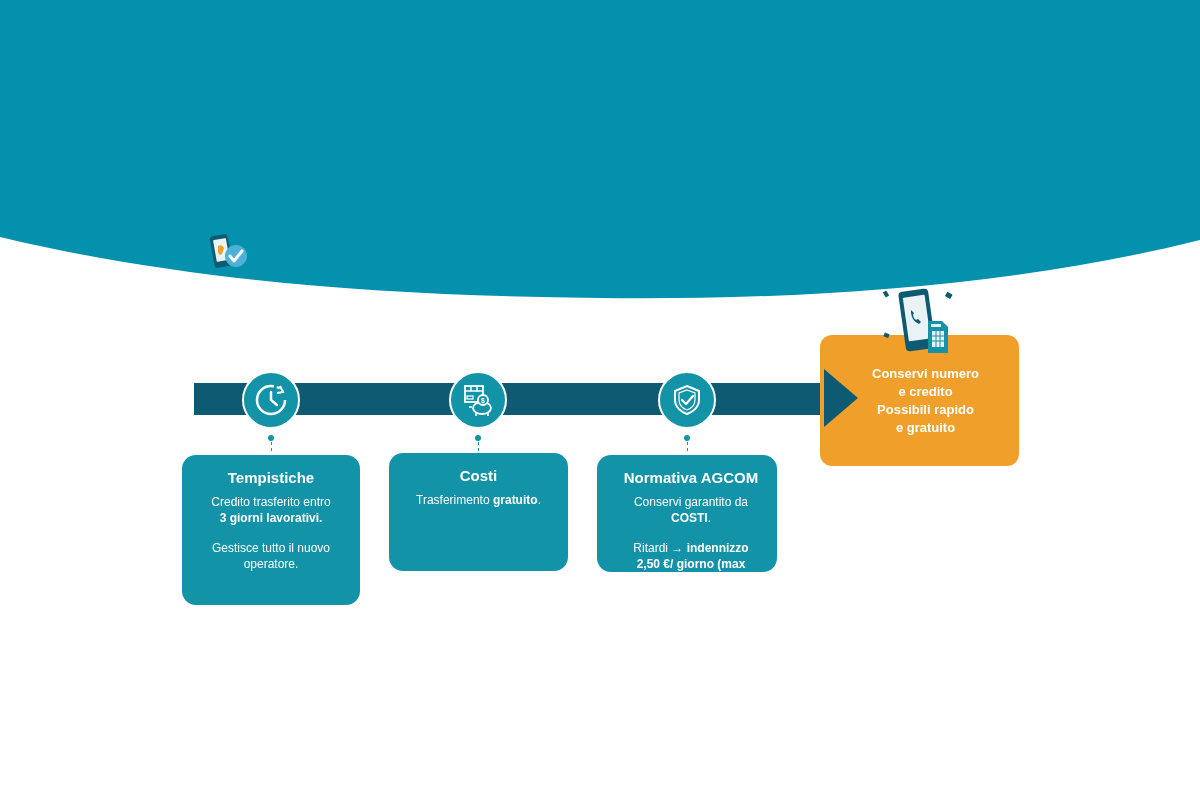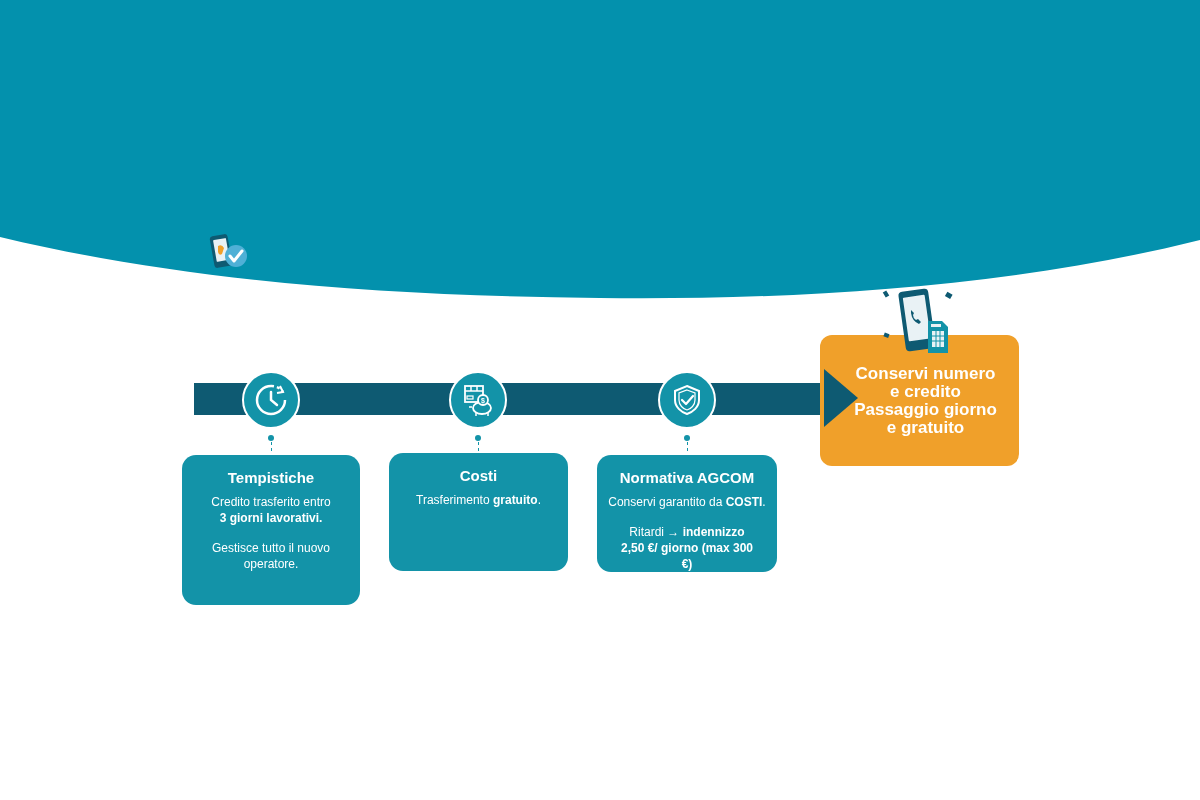--- a/index.html
+++ b/index.html
@@ -9,21 +9,21 @@
   .title-icon { width:44px; height:42px; position:relative; }
   .title-text { color:#ffffff; font-weight:bold; font-size:25px; margin-left:6px; letter-spacing:0px; white-space:nowrap; }
   .arrow-svg { position:absolute; left:0; top:0; width:1200px; height:800px; pointer-events:none; }
   .step-circle { position:absolute; width:58px; height:58px; border-radius:50%; background:#1393A8; border:2px solid #ffffff; box-sizing:border-box; display:flex; align-items:center; justify-content:center; }
   .connector-dot { position:absolute; width:6px; height:6px; border-radius:50%; background:#1393A8; }
   .connector-line { position:absolute; width:1px; height:9px; border-left:1px dashed #1393A8; }
   .card { position:absolute; background:#1393A8; border-radius:14px; color:#ffffff; text-align:center; box-sizing:border-box; padding:14px 8px 10px; }
   .card-title { font-weight:bold; font-size:15px; margin-bottom:8px; }
   .card-text { font-size:12px; line-height:16px; }
   .card-gap { height:14px; }
-  .result-box { position:absolute; left:820px; top:335px; width:199px; height:131px; background:#F0A02A; border-radius:12px; color:#ffffff; font-weight:bold; font-size:17px; line-height:18px; text-align:center; display:flex; flex-direction:column; align-items:center; justify-content:center; padding-left:12px; box-sizing:border-box; }
+  .result-box { position:absolute; left:820px; top:335px; width:199px; height:131px; background:#F0A02A; border-radius:12px; color:#ffffff; font-weight:bold; font-size:13px; line-height:18px; text-align:center; display:flex; flex-direction:column; align-items:center; justify-content:center; padding-left:12px; box-sizing:border-box; }
   .result-icon { position:absolute; left:876px; top:285px; width:90px; height:72px; }
 </style>
 </head>
 <body>
 
 <svg class="wave" viewBox="0 0 1200 310" preserveAspectRatio="none">
   <path d="M0,0 L1200,0 L1200,240 C1000,290 780,300 600,298 C380,296 180,280 0,237 Z" fill="#0391AD"></path>
 </svg>
 
 <div class="title-row">
@@ -39,21 +39,21 @@
 </div>
 
 <svg class="arrow-svg">
   <rect x="194" y="383" width="632" height="32" fill="#0E5A72"></rect>
   <polygon points="824,369 858,398 824,427" fill="#0E5A72"></polygon>
 </svg>
 
 <div class="result-box">
   <div>Conservi numero</div>
   <div>e credito</div>
-  <div>Passaggio giorno</div>
+  <div>Possibili rapido</div>
   <div>e gratuito</div>
 </div>
 <svg class="arrow-svg">
   <polygon points="824,369 858,398 824,427" fill="#0E5A72"></polygon>
 </svg>
 
 <div class="result-icon">
   <svg width="90" height="72" viewBox="0 0 90 72">
     <rect x="8" y="6" width="4" height="6" fill="#0E5A72" transform="rotate(-30 10 9)"></rect>
     <rect x="70" y="8" width="6" height="5" fill="#0E5A72" transform="rotate(30 73 10)"></rect>
@@ -111,21 +111,21 @@
 
 <div class="step-circle" style="left:658px; top:371px;">
   <svg width="36" height="36" viewBox="0 0 36 36">
     <path d="M18,4 L30,9 V18 C30,25 24,30 18,32 C12,30 6,25 6,18 V9 Z" stroke="#fff" stroke-width="2" fill="none"></path>
     <path d="M18,8 L26,11 V18 C26,23 22,27 18,28 C14,27 10,23 10,18 V11 Z" stroke="#fff" stroke-width="1.2" fill="none"></path>
     <path d="M13,18 l4,4 l7,-8" stroke="#fff" stroke-width="2.2" fill="none" stroke-linecap="round" stroke-linejoin="round"></path>
   </svg>
 </div>
 <div class="connector-dot" style="left:684px; top:435px;"></div>
 <div class="connector-line" style="left:687px; top:442px;"></div>
-<div class="card" style="left:597px; top:455px; width:180px; height:117px;">
+<div class="card" style="left:597px; top:455px; width:180px; height:117px;padding-left:16px;">
   <div class="card-title">Normativa AGCOM</div>
   <div class="card-text">
     <span>Conservi garantito da </span><b>COSTI</b><span>.</span>
   </div>
   <div class="card-gap"></div>
   <div class="card-text" style="padding:0 12px;">
     <span>Ritardi → </span><b>indennizzo 2,50 €/ giorno (max 300 €)</b>
   </div>
 </div>
 

